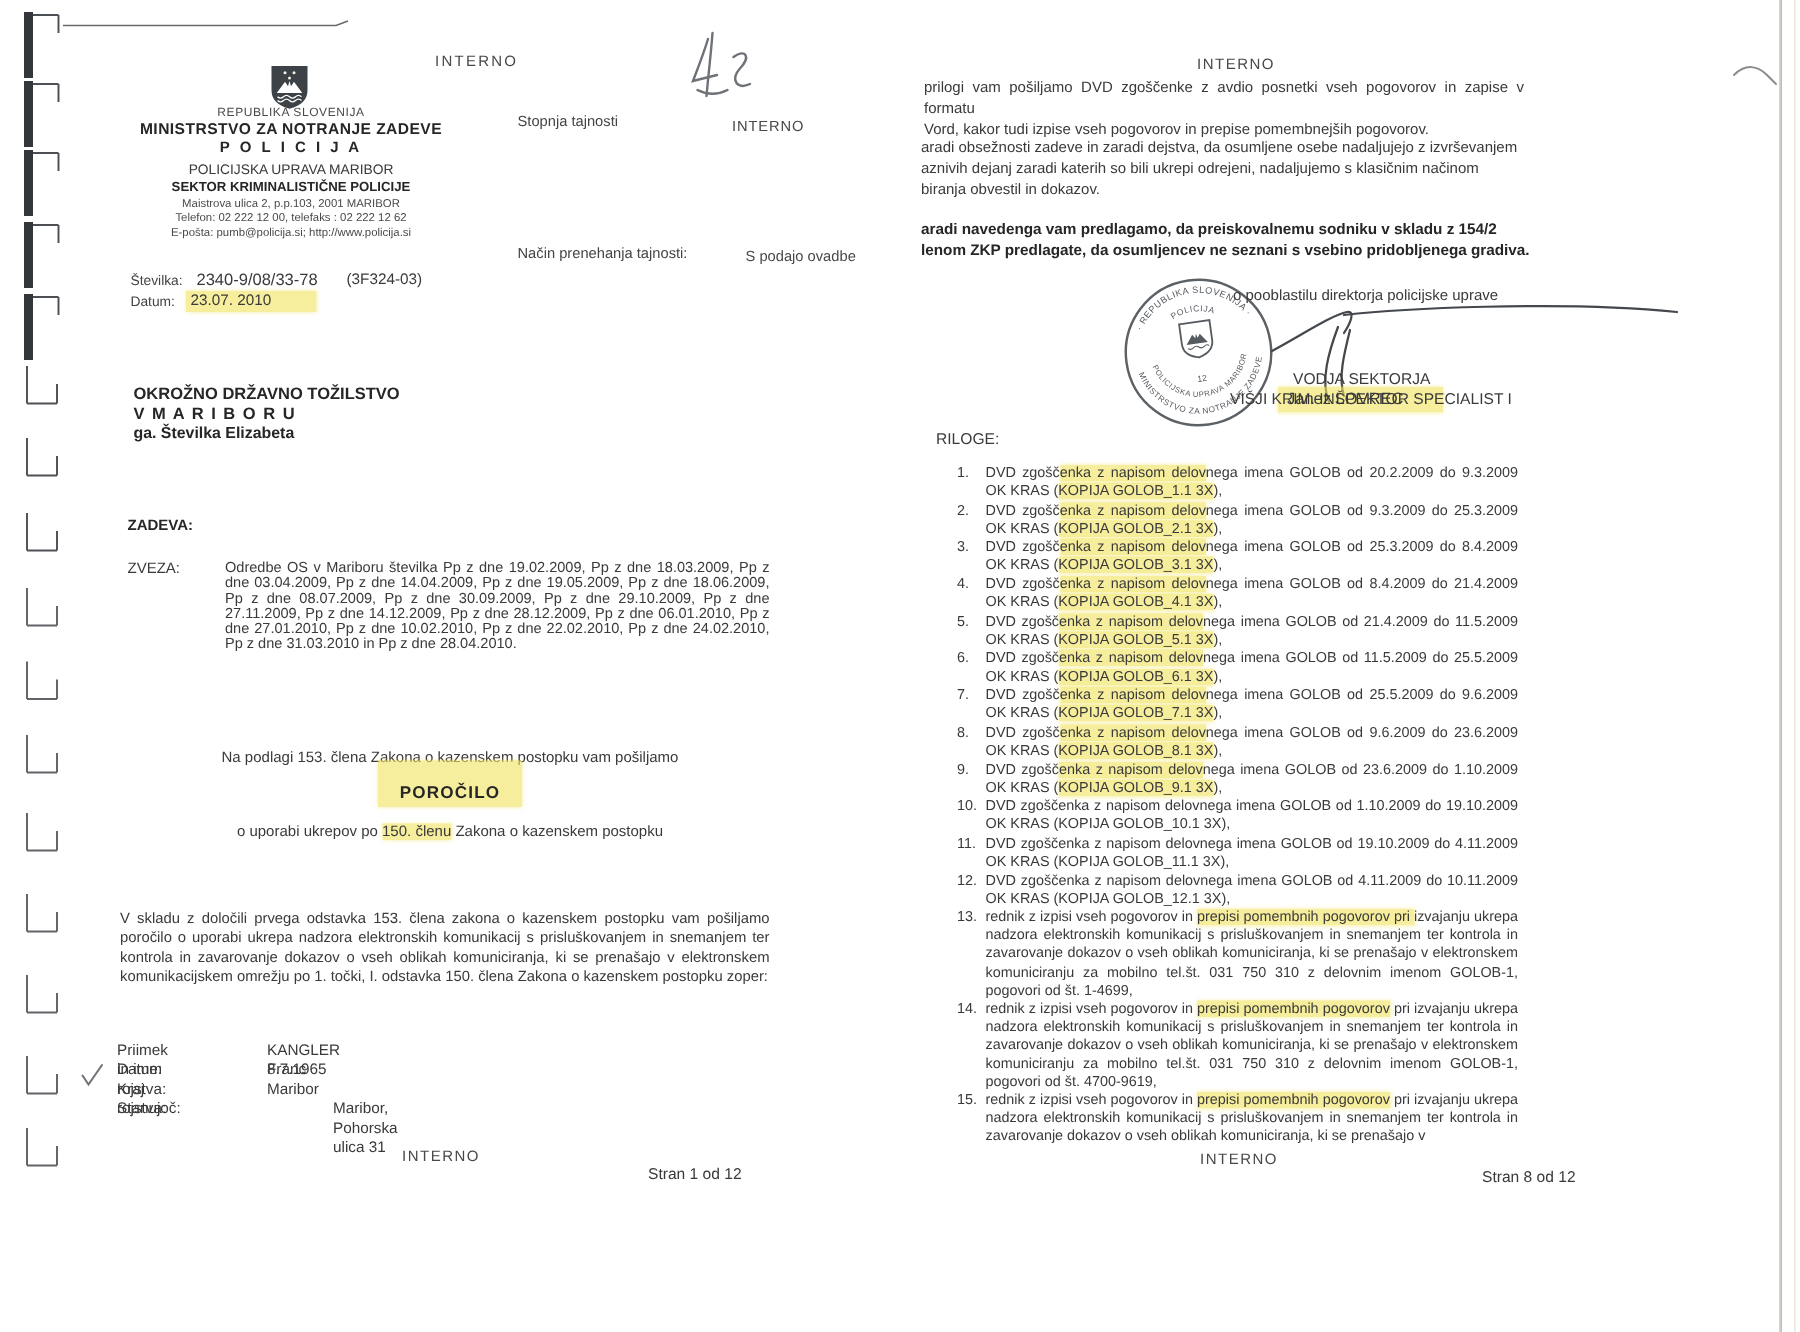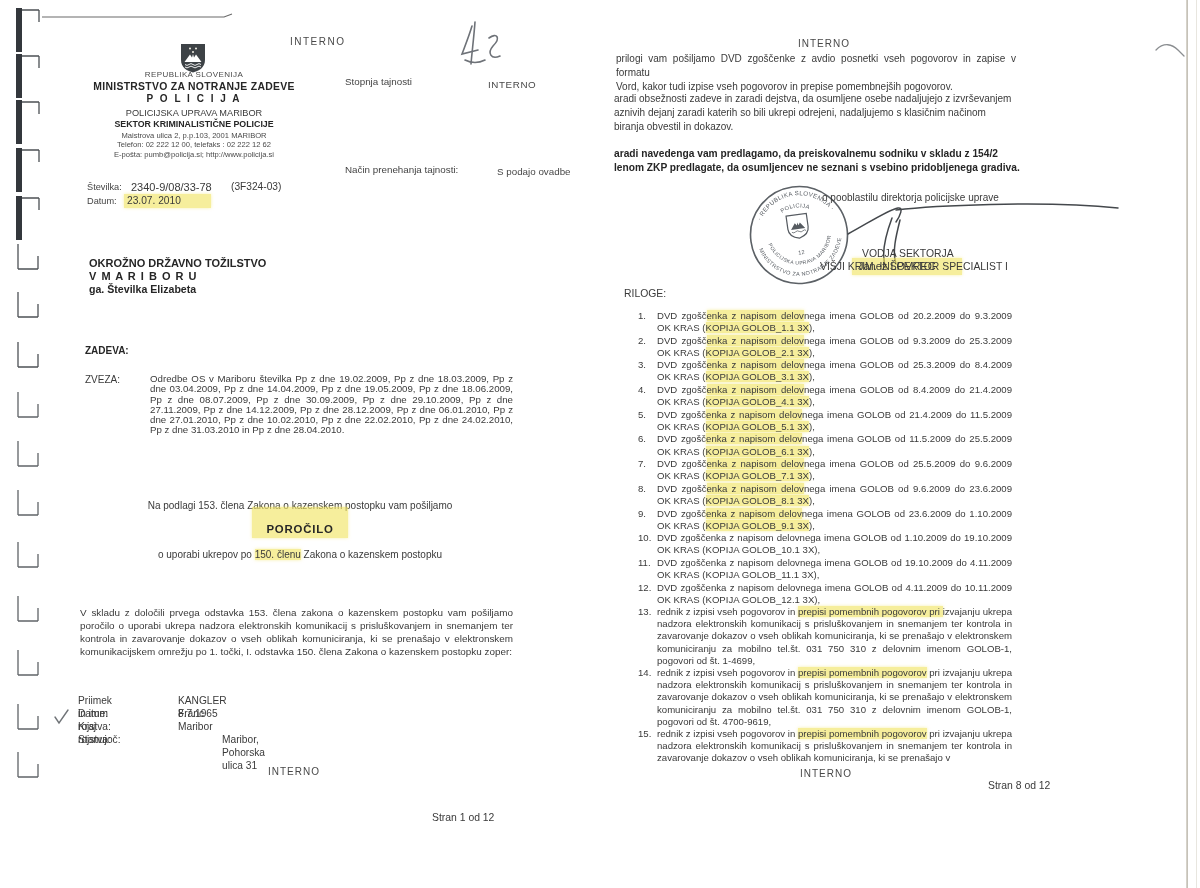--- a/index.html
+++ b/index.html
@@ -157,21 +157,21 @@
       <span class="abs" style="left:0;">Kraj rojstva:</span>
       <span class="abs" style="left:100px;">Maribor</span>
     </div>
     <div style="position:relative; top:39px;">
       <span class="abs" style="left:0;">Stanujoč:</span>
       <span class="abs" style="left:100px;margin-left:44px;">Maribor, Pohorska ulica 31</span>
     </div>
   </div>
 
   <div class="abs faded" style="left:268px; top:766px; font-size:10px; letter-spacing:1px;">INTERNO</div>
-  <div class="abs" style="left:432px; top:812px; font-size:10.4px;">Stran 1 od 12</div>
+  <div class="abs" style="left:432px; top:778px; font-size:10.4px;">Stran 1 od 12</div>
 </div>
 
 <div class="abs" style="left:600px; top:0; width:600px; height:888px;">
 
   <div class="abs faded" style="left:198px; top:38px; font-size:10px; letter-spacing:1px;">INTERNO</div>
 
   <div class="abs pre j" style="left:14px; top:92px; width:402px; font-size:10px; line-height:13.8px;">aradi obsežnosti zadeve in zaradi dejstva, da osumljene osebe nadaljujejo z izvrševanjem
 aznivih dejanj zaradi katerih so bili ukrepi odrejeni, nadaljujemo s klasičnim načinom
 biranja obvestil in dokazov.</div>
 

